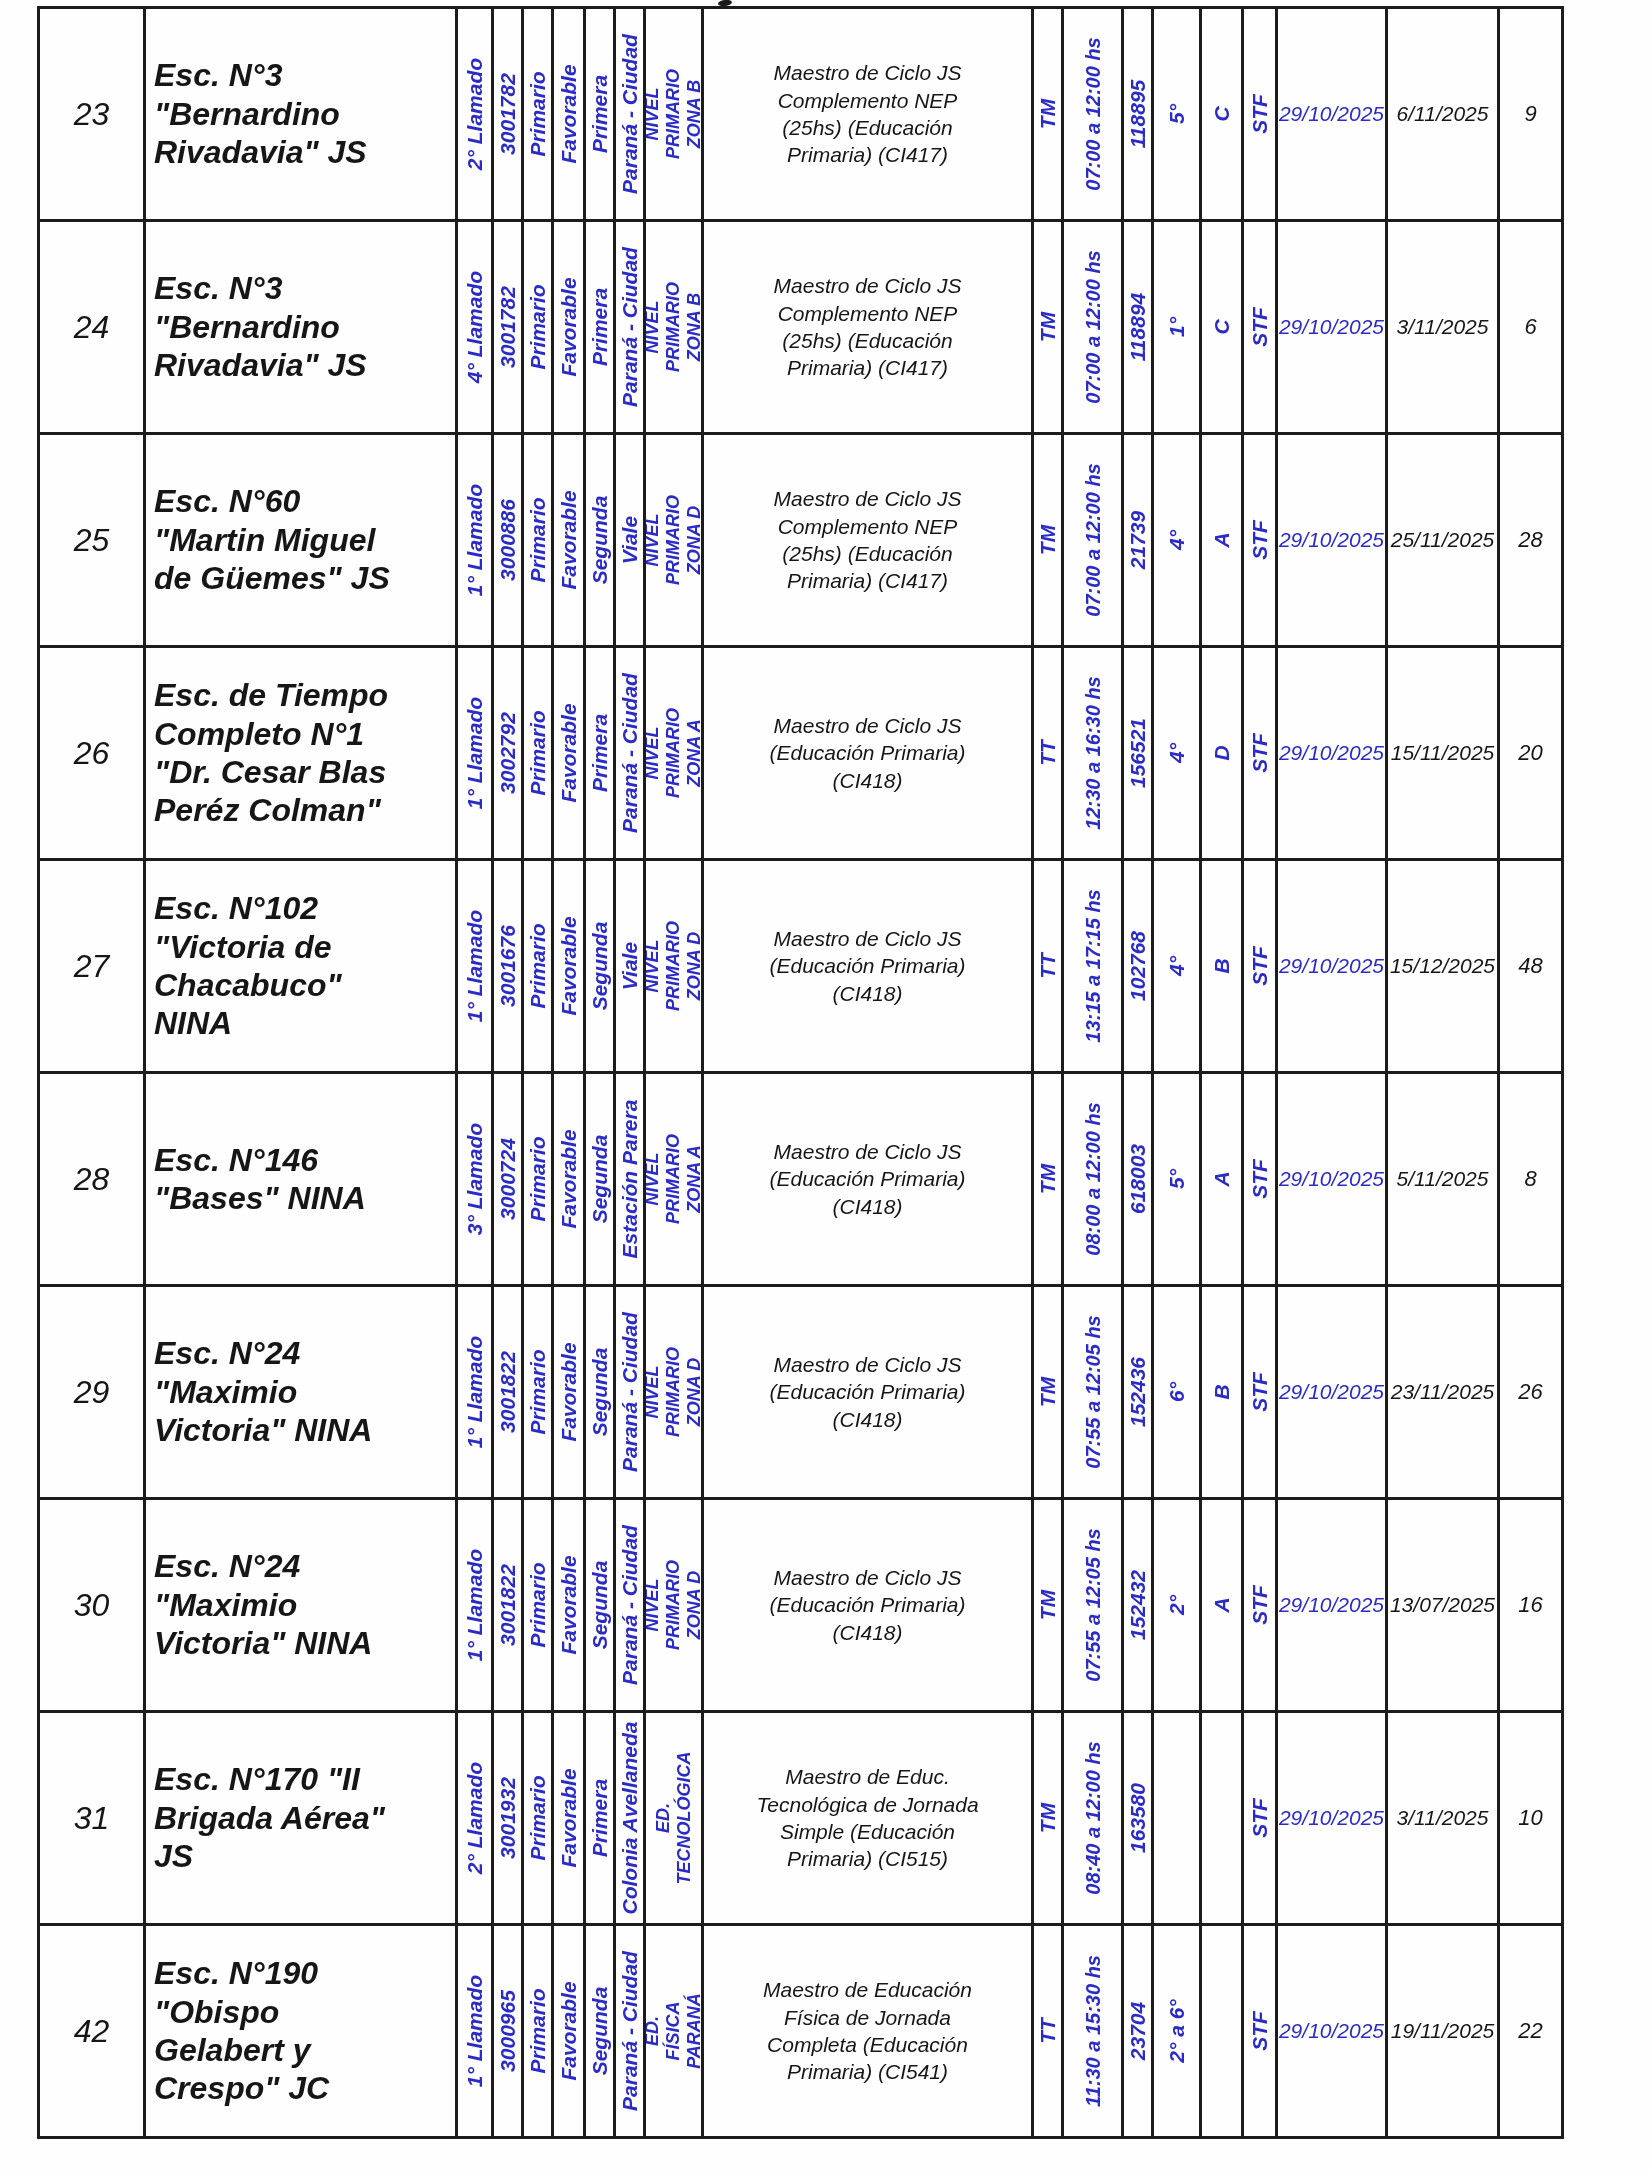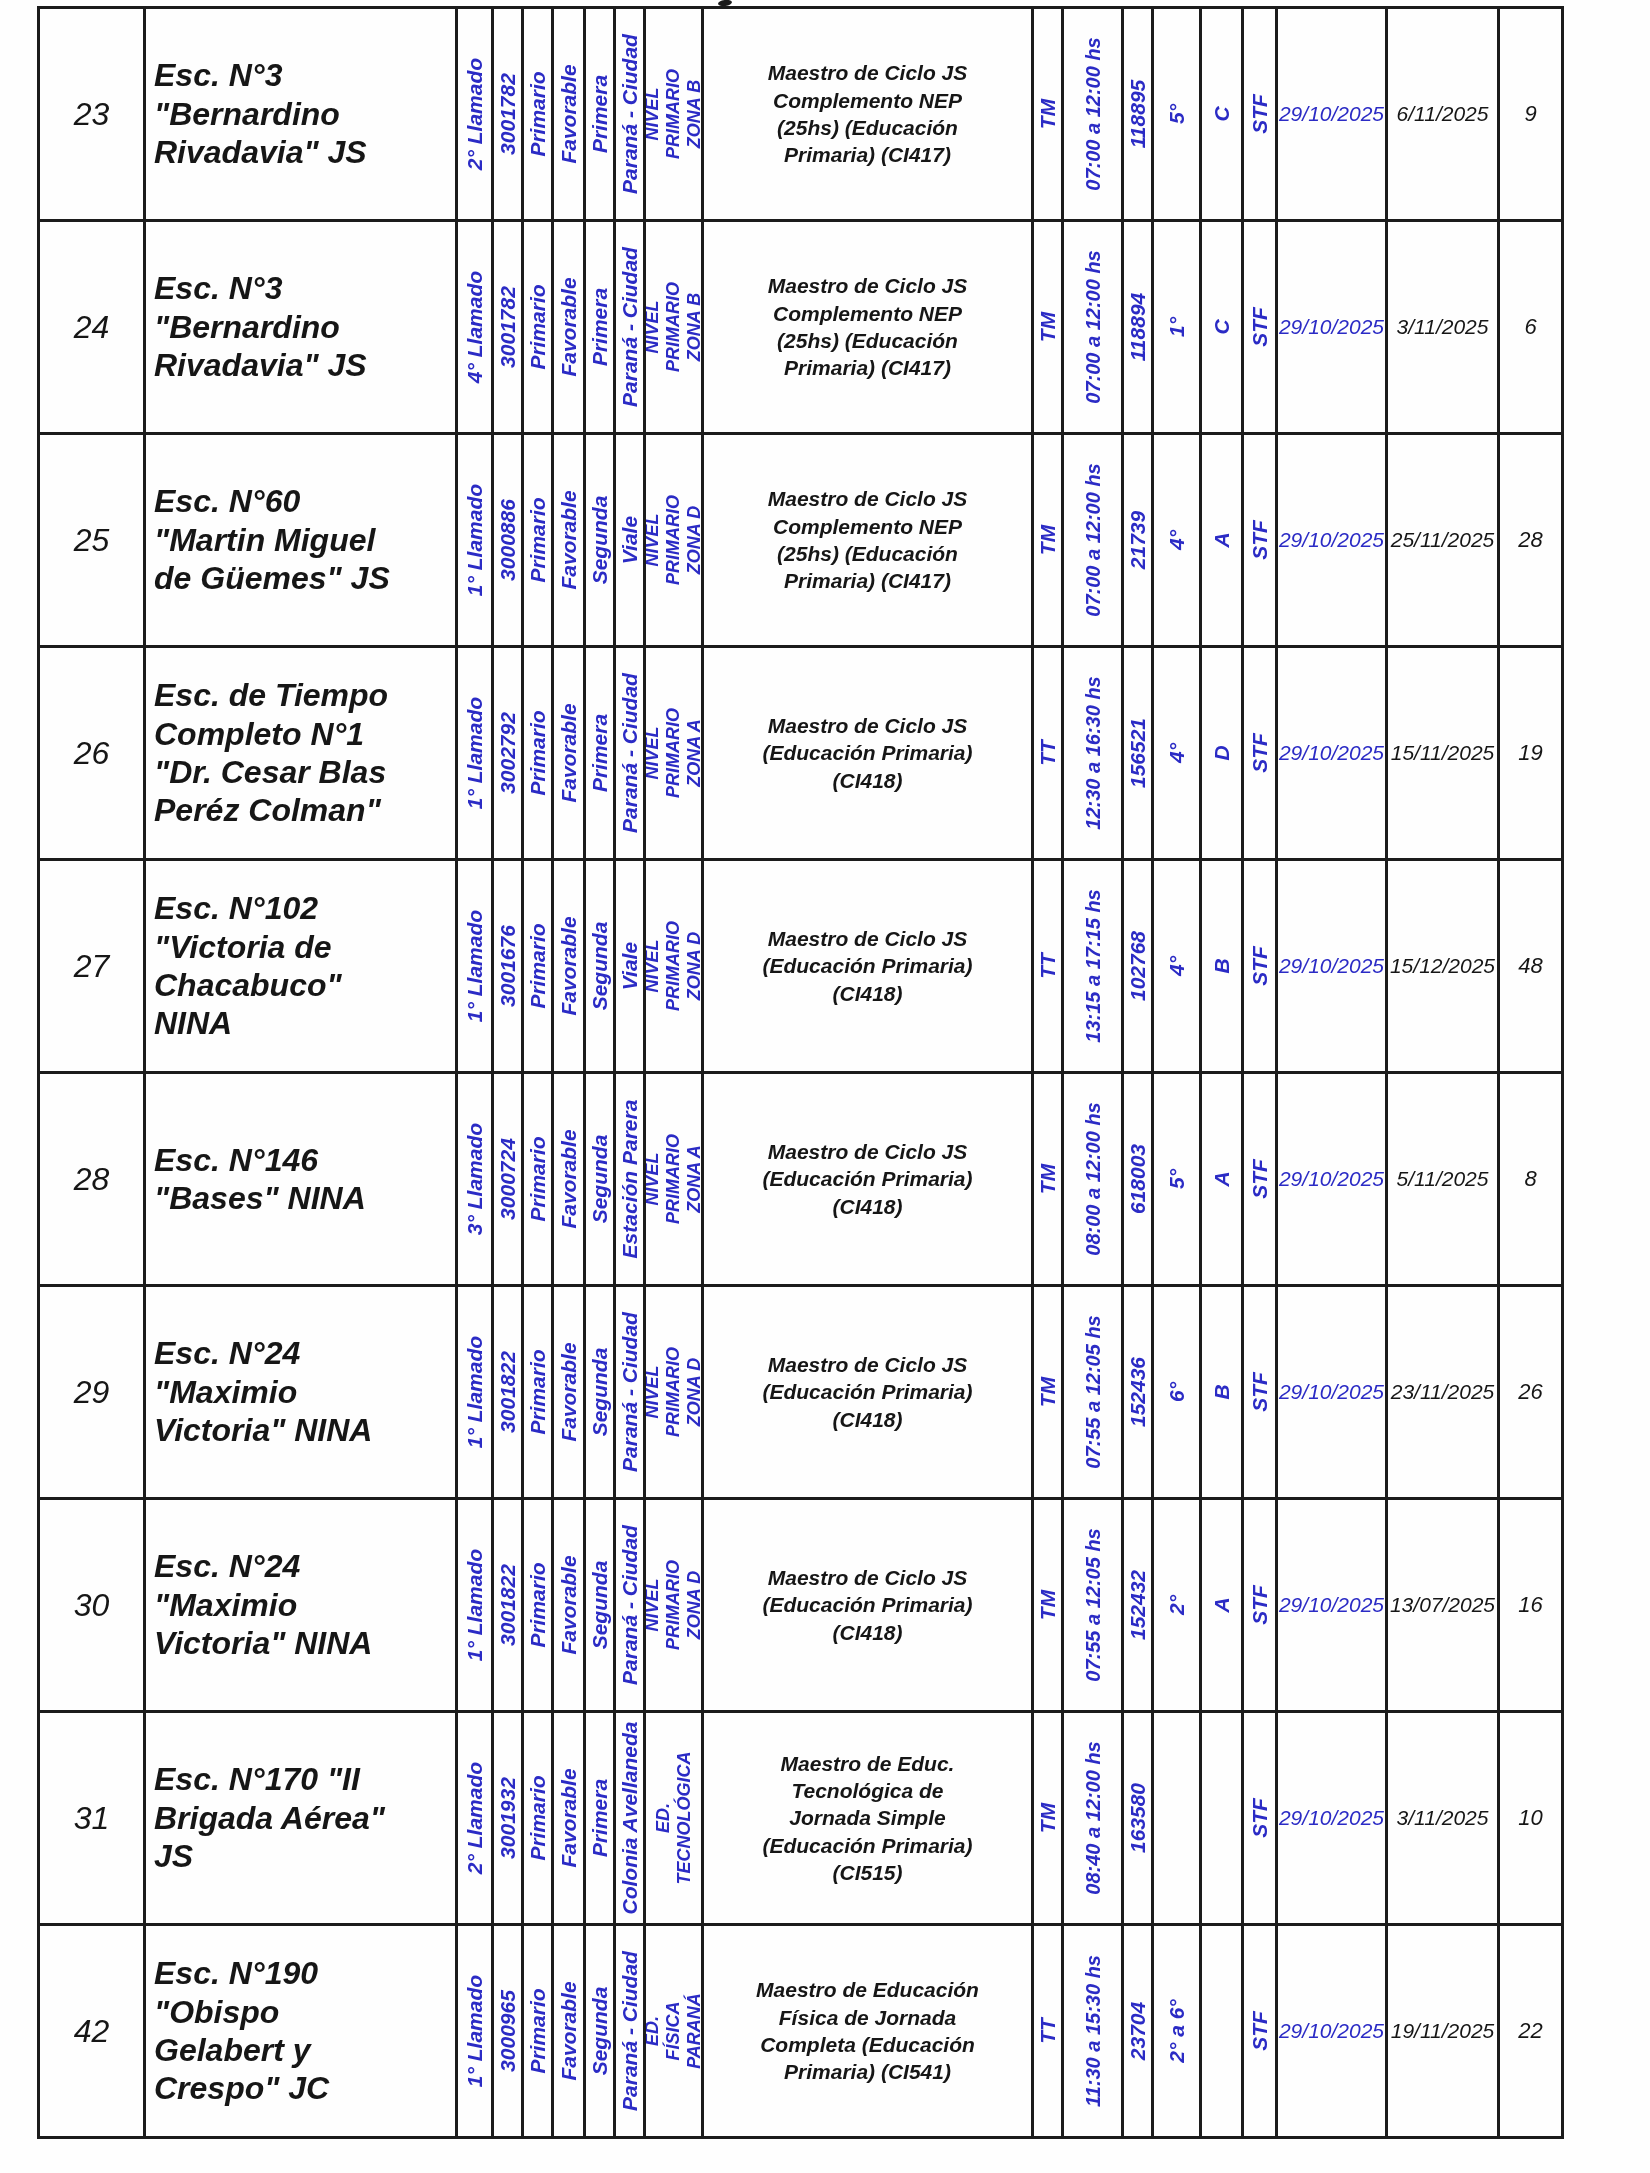--- a/index.html
+++ b/index.html
@@ -28,21 +28,21 @@
 
   .num-cell { text-align:center; }
   .num-cell span { font-size:32px; color:var(--ink); }
 
   .school-cell div {
     font-weight:700; font-size:32px; line-height:1.2; color:var(--ink);
     padding:0 42px 0 8px; text-align:left;
   }
 
   .cargo-cell div {
-    font-weight:700; font-size:21px; line-height:1.3; color:var(--ink);
+    font-weight:400; font-size:21px; line-height:1.3; color:var(--ink);
     text-align:center; padding:0 45px;
   }
 
   td.rotc { position:relative; }
   .rt {
     position:absolute; top:50%; left:50%;
     transform:translate(-50%,-50%) rotate(-90deg);
     white-space:nowrap; font-weight:700; font-size:21px; color:var(--blue);
   }
   .zona-cell .rt { font-size:18px; line-height:1.18; white-space:pre-line; text-align:center; }
@@ -280,21 +280,21 @@
             <span class="rt">4°</span>
           </td>
     <td class="rotc">
             <span class="rt">D</span>
           </td>
     <td class="rotc">
             <span class="rt">STF</span>
           </td>
     <td class="date-cell f1-cell"><span>29/10/2025</span></td>
     <td class="date-cell f2-cell"><span>15/11/2025</span></td>
-    <td class="dias-cell"><span>19</span></td>
+    <td class="dias-cell"><span>20</span></td>
   </tr>
         <tr class="vrow">
     <td class="num-cell"><span>27</span></td>
     <td class="school-cell">
             <div>Esc. N°102 "Victoria de Chacabuco" NINA</div>
           </td>
     <td class="rotc">
             <span class="rt">1° Llamado</span>
           </td>
     <td class="rotc">

